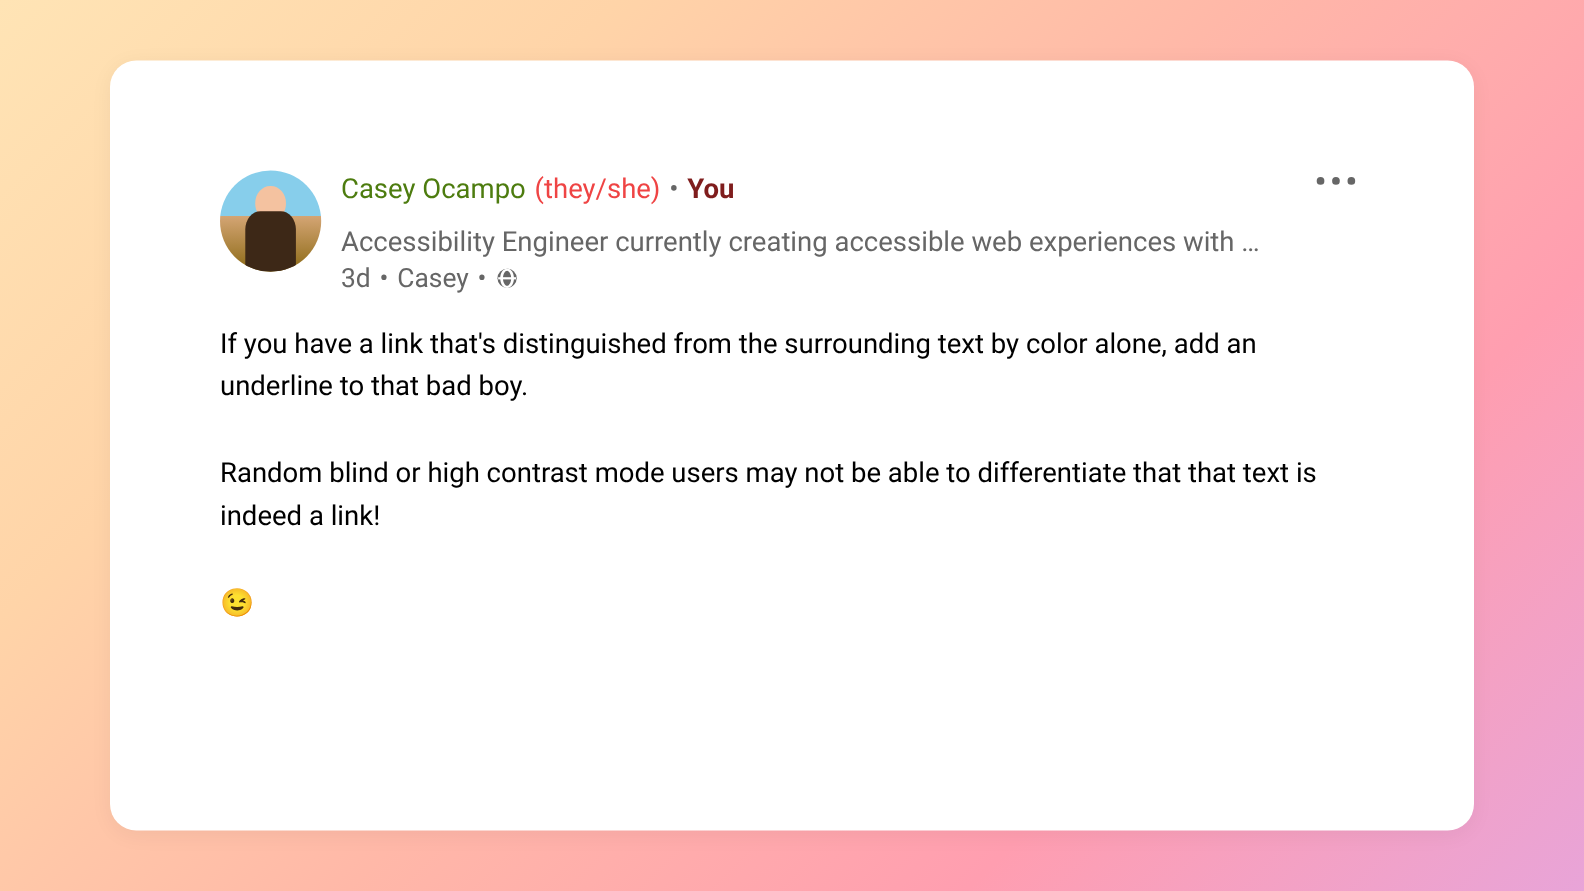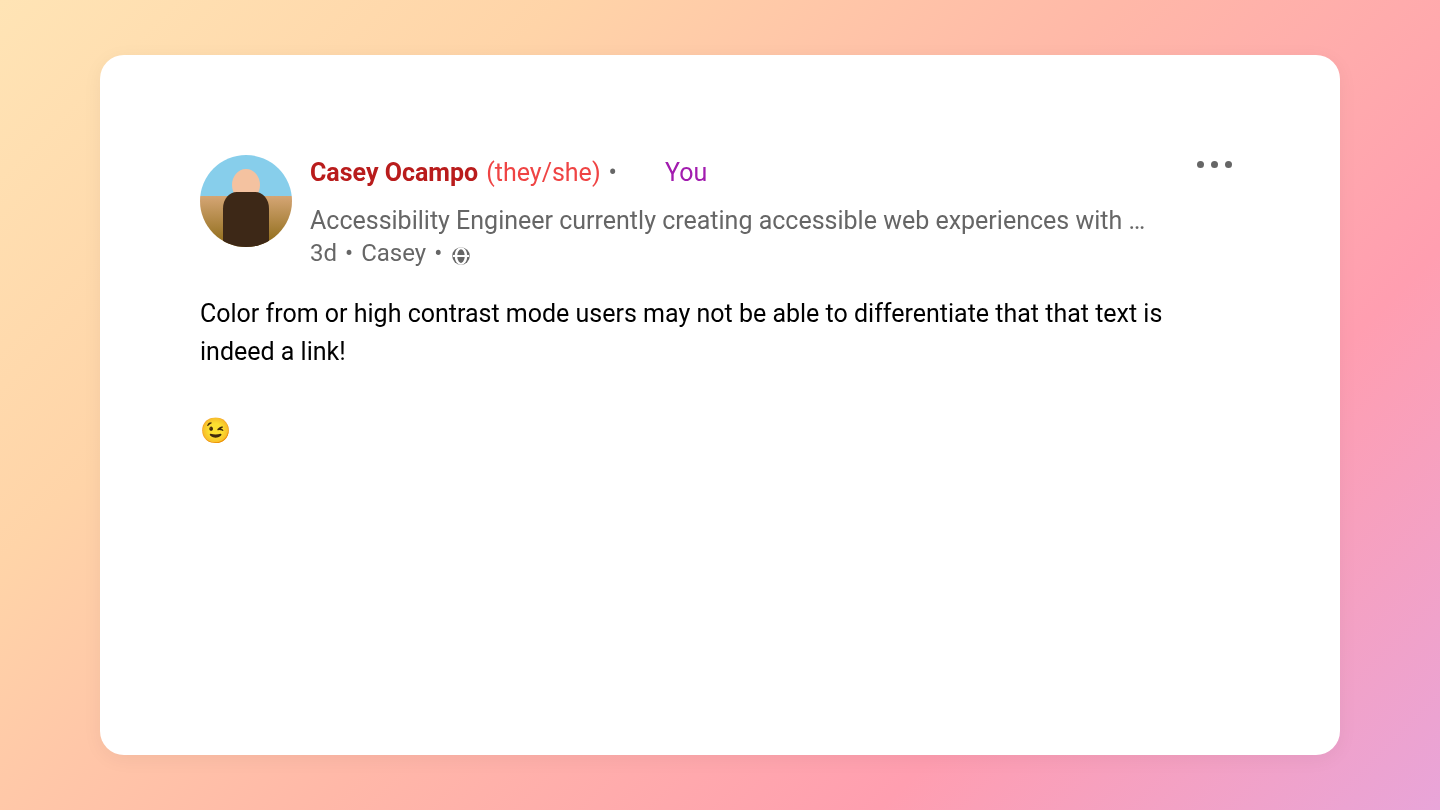--- a/index.html
+++ b/index.html
@@ -75,53 +75,52 @@
     
     .name-line {
       display: flex;
       align-items: center;
       gap: 8px;
       font-size: 25px;
       line-height: 1.3;
     }
     
     .author-name {
-      font-weight: 700;
-      color: #b91c1c;
+      font-weight: 400;
+      color: #4d7c0f;
     }
     
     .pronouns {
       color: #ef4444;
       font-weight: 400;
     }
     
     .bullet {
       color: #666666;
       font-weight: 400;
     }
     
     .you-label {
-      color: #a21caf;
-      font-weight: 400;
-      margin-left: 40px;
+      color: #7f1d1d;
+      font-weight: 700;
     }
     
     .headline {
       font-size: 25px;
       color: #666666;
       white-space: nowrap;
       overflow: hidden;
       text-overflow: ellipsis;
       margin-top: 16px;
       max-width: 850px;
     }
     
     .meta-line {
       display: flex;
-      align-items: flex-end;
+      align-items: center;
       gap: 8px;
       font-size: 24px;
       color: #666666;
       margin-top: 4px;
     }
     
     .globe-icon {
       width: 22px;
       height: 22px;
       display: inline-flex;
@@ -194,17 +193,18 @@
             <circle cx="8" cy="8" r="7" fill="#666666"></circle>
             <path d="M8 1 C5 1 3 4 3 8 C3 12 5 15 8 15 C11 15 13 12 13 8 C13 4 11 1 8 1 Z M8 2.5 C9.5 2.5 11 5 11 8 C11 11 9.5 13.5 8 13.5 C6.5 13.5 5 11 5 8 C5 5 6.5 2.5 8 2.5 Z" fill="#ffffff"></path>
             <rect x="1.5" y="7.2" width="13" height="1.6" fill="#ffffff"></rect>
           </svg>
         </span>
       </div>
     </div>
   </div>
 
   <div class="post-body">
-    <p>Color from or high contrast mode users may not be able to differentiate that that text is indeed a link!</p>
+    <p>If you have a link that's distinguished from the surrounding text by color alone, add an underline to that bad boy.</p>
+    <p>Random blind or high contrast mode users may not be able to differentiate that that text is indeed a link!</p>
     <p>😉</p>
   </div>
 
 </div>
 
 </body></html>

